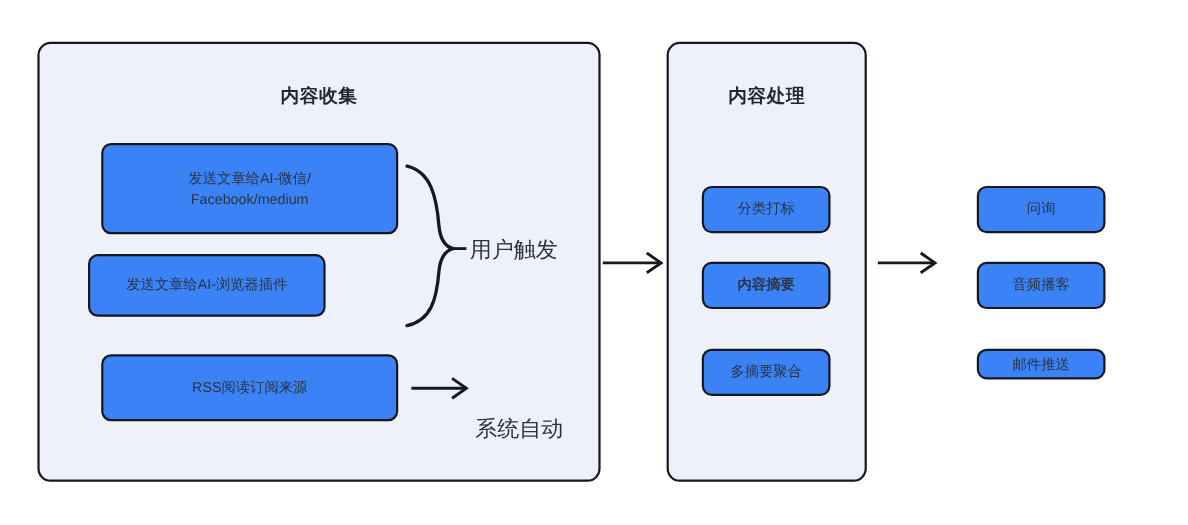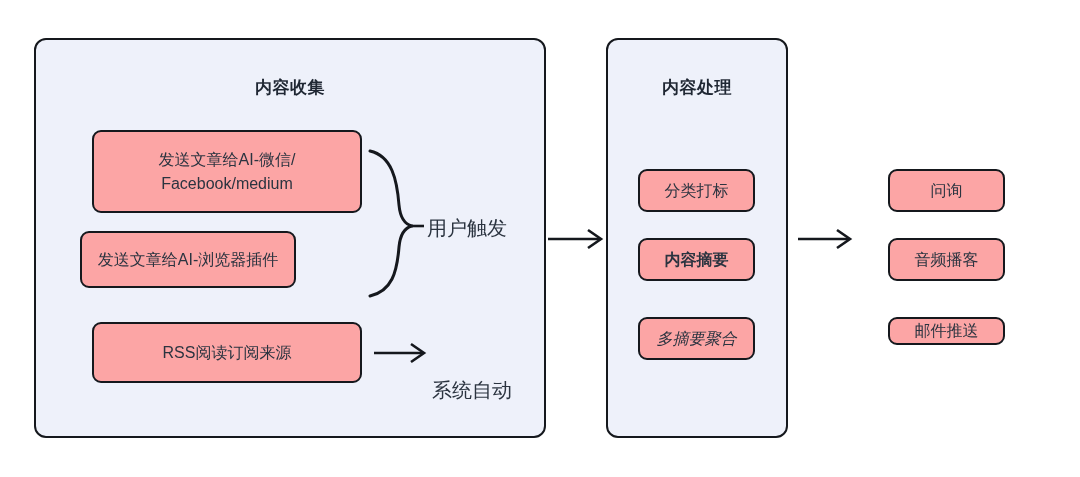--- a/index.html
+++ b/index.html
@@ -45,42 +45,42 @@
     font-weight: bold;
     color: #1f2733;
     letter-spacing: 0.5px;
     line-height: 1.2;
   }
 
   
   .node {
     position: absolute;
     box-sizing: border-box;
-    background: #fca5a5;
+    background: #3b82f6;
     border: 2.5px solid #15181d;
     border-radius: 9px;
     display: flex;
     align-items: center;
     justify-content: center;
     text-align: center;
-    font-size: 16px;
+    font-size: 13px;
     line-height: 1.45;
     color: #2b3440;
     padding: 2px 6px;
   }
 
   
   #node-send-social  { left: 92px;  top: 130px; width: 270px; height: 83px; }
   #node-send-ext     { left: 80px;  top: 231px; width: 216px; height: 57px; }
   #node-rss          { left: 92px;  top: 322px; width: 270px; height: 61px; }
 
   
   #node-classify { left: 638px; top: 169px; width: 117px; height: 43px; }
   #node-summary  { left: 638px; top: 238px; width: 117px; height: 43px; font-weight: bold; }
-  #node-aggregate{ left: 638px; top: 317px; width: 117px; height: 43px; font-style: italic; }
+  #node-aggregate{ left: 638px; top: 317px; width: 117px; height: 43px; }
 
   
   #node-query   { left: 888px; top: 169px; width: 117px; height: 43px; }
   #node-podcast { left: 888px; top: 238px; width: 117px; height: 43px; }
   #node-email   { left: 888px; top: 317px; width: 117px; height: 28px; }
 
   
   .conn-label {
     position: absolute;
     font-size: 20px;

